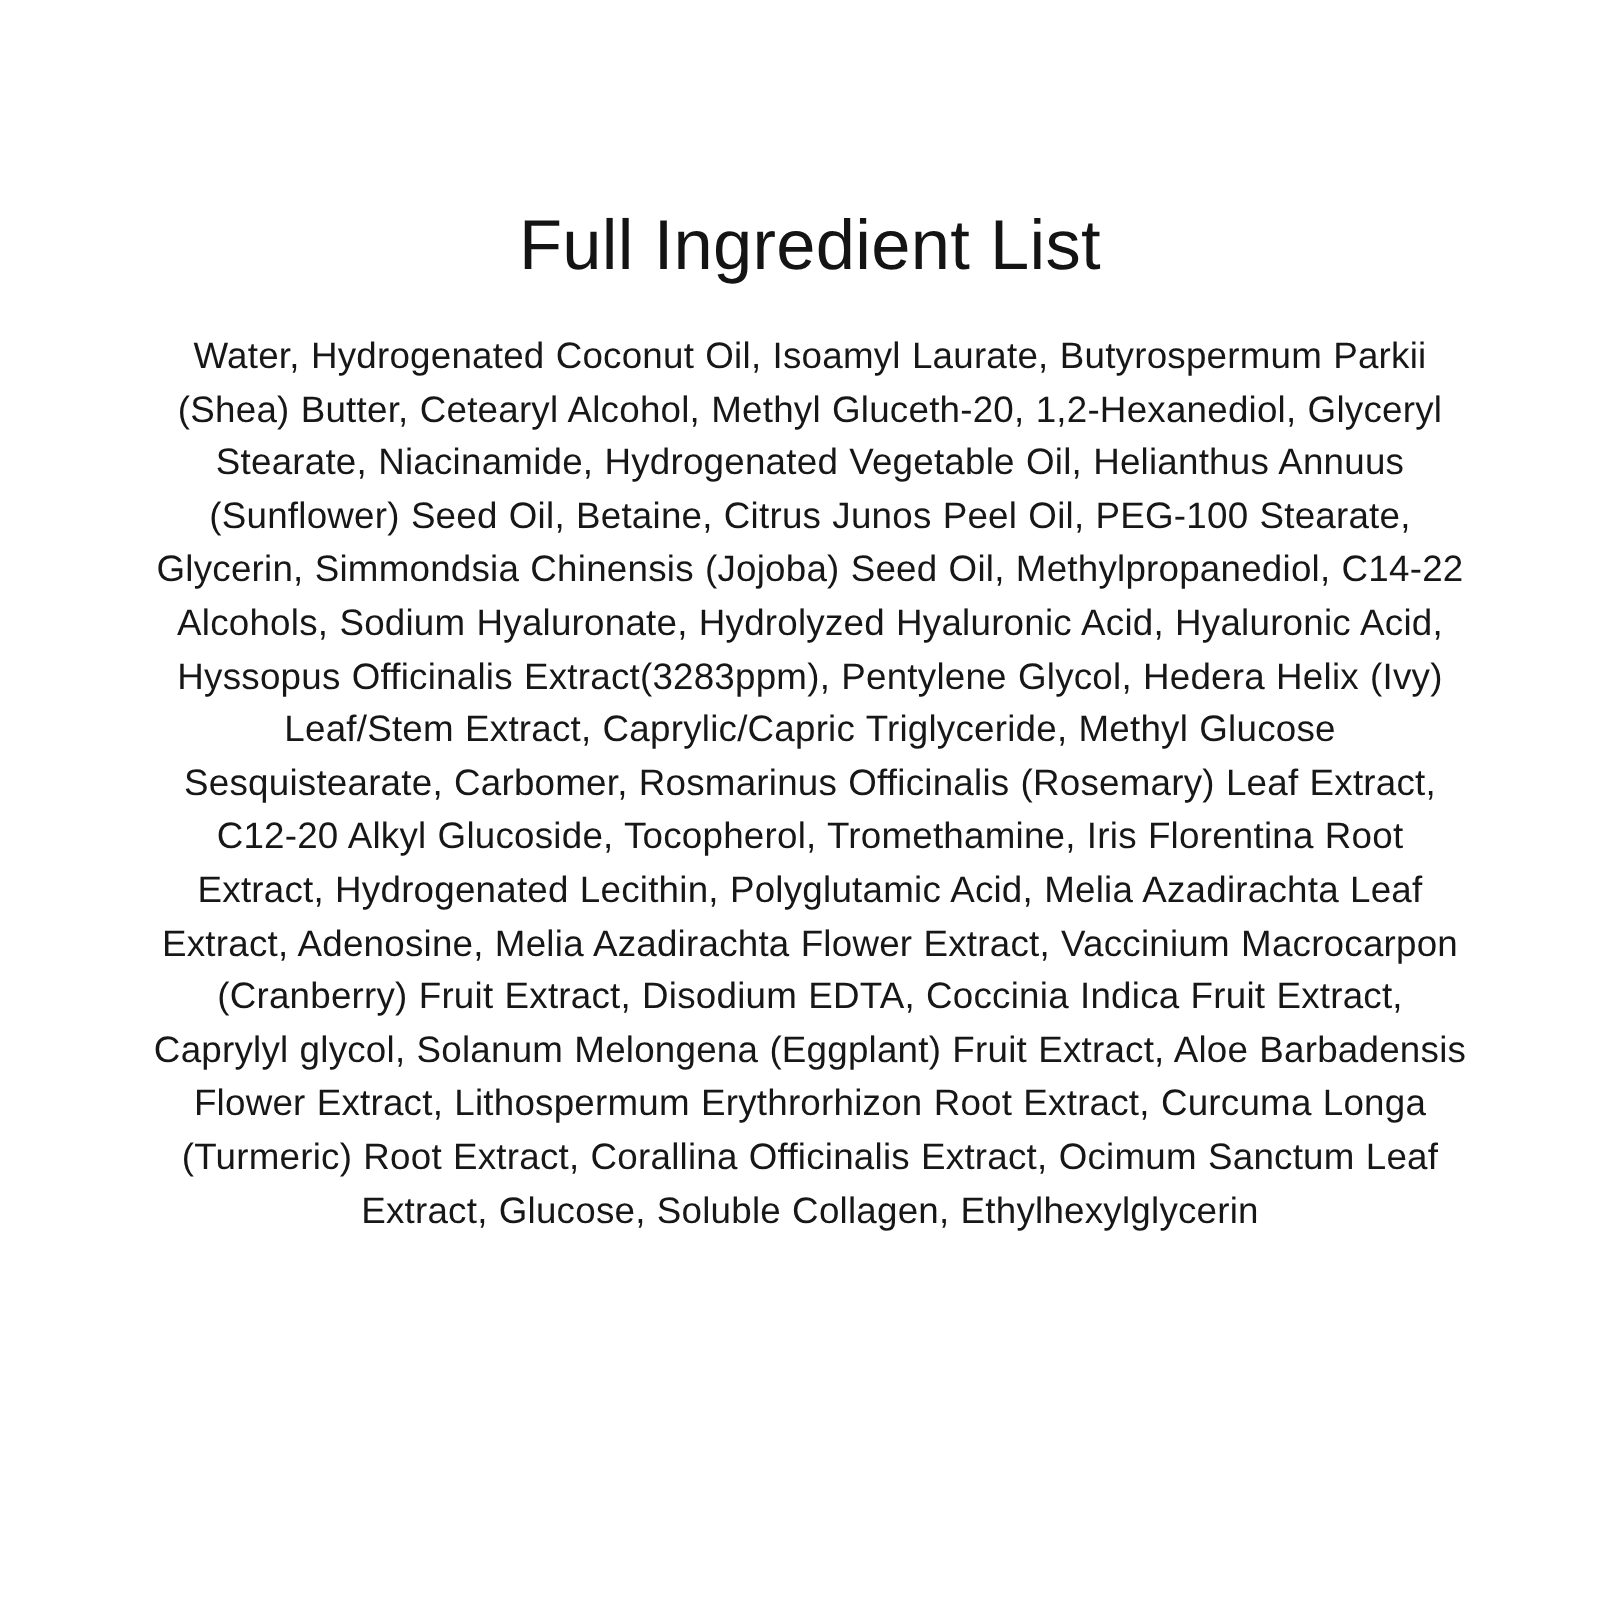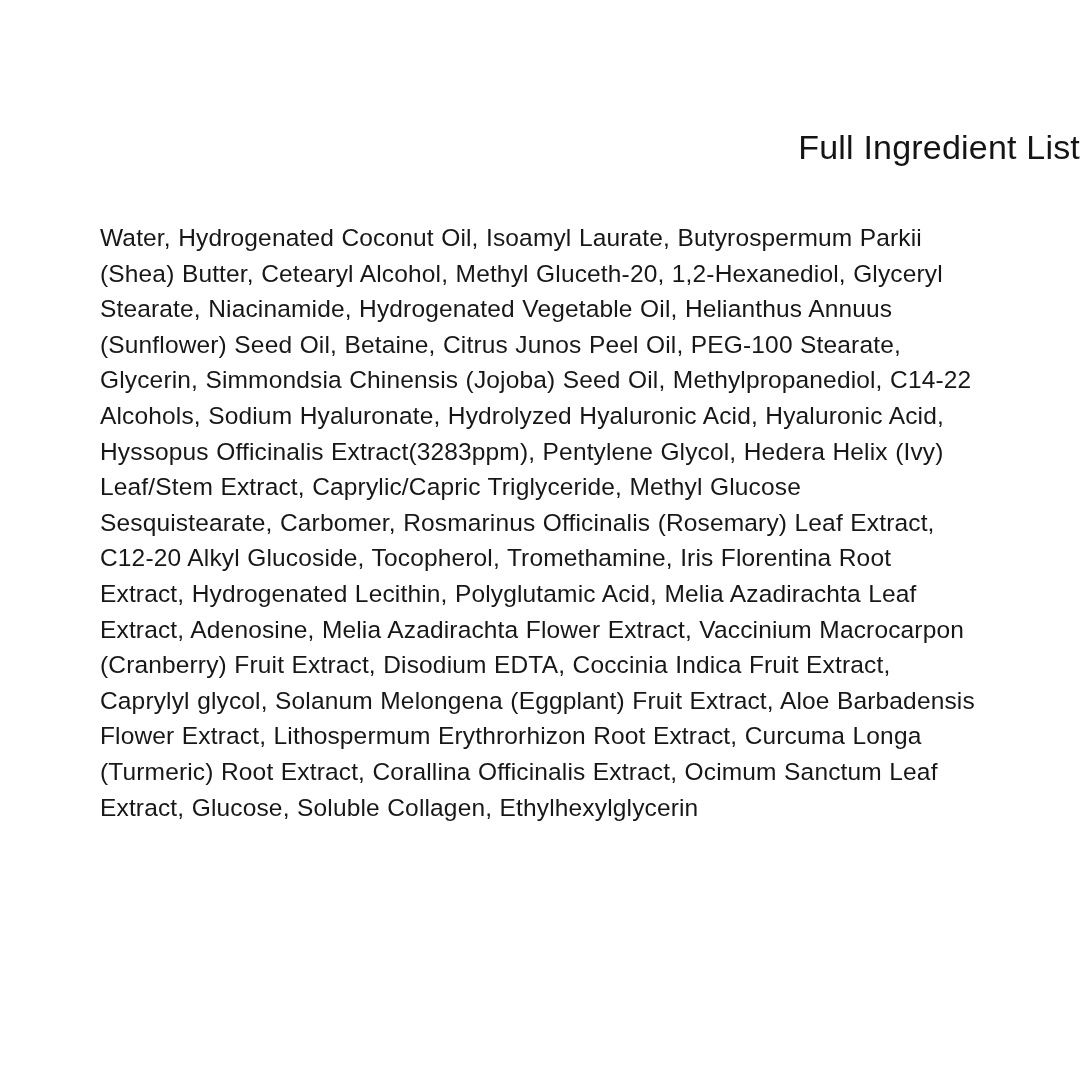--- a/index.html
+++ b/index.html
@@ -18,33 +18,33 @@
     width: 1080px;
     height: 1080px;
     box-sizing: border-box;
     position: relative;
   }
   .title {
     position: absolute;
     top: 104px;
     left: 0;
     width: 1080px;
-    text-align: right;
-    font-size: 34px;
+    text-align: center;
+    font-size: 47px;
     font-weight: 400;
     letter-spacing: 0.2px;
     color: #141414;
     line-height: 1.2;
   }
   .ingredients {
     position: absolute;
     top: 220px;
     left: 100px;
     width: 880px;
-    text-align: left;
+    text-align: center;
     font-size: 24.5px;
     line-height: 35.6px;
     font-weight: 400;
     color: #171717;
     letter-spacing: 0.15px;
     word-spacing: 0.5px;
   }
 </style>
 </head>
 <body>

